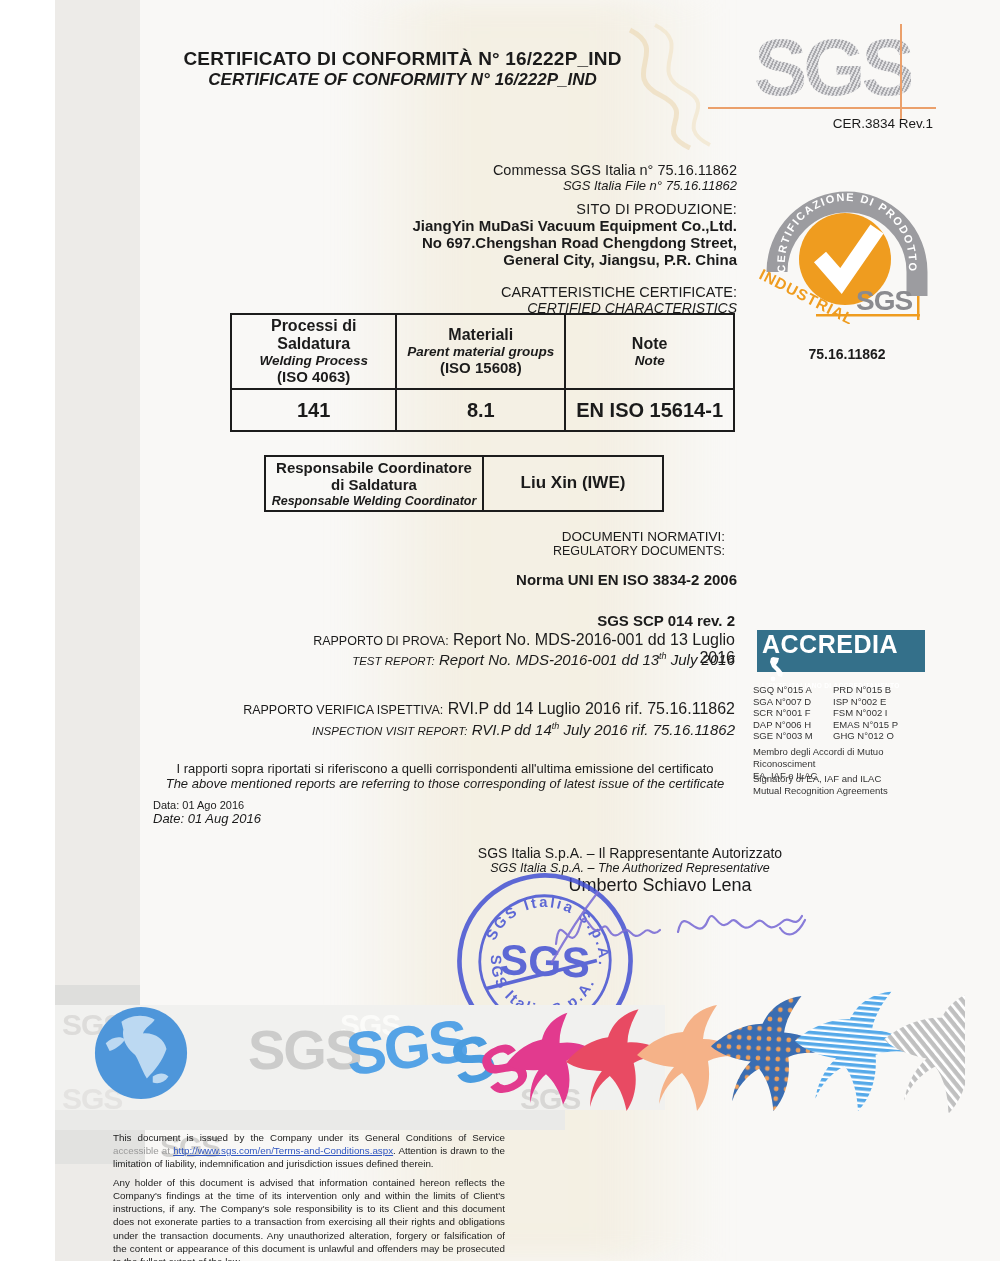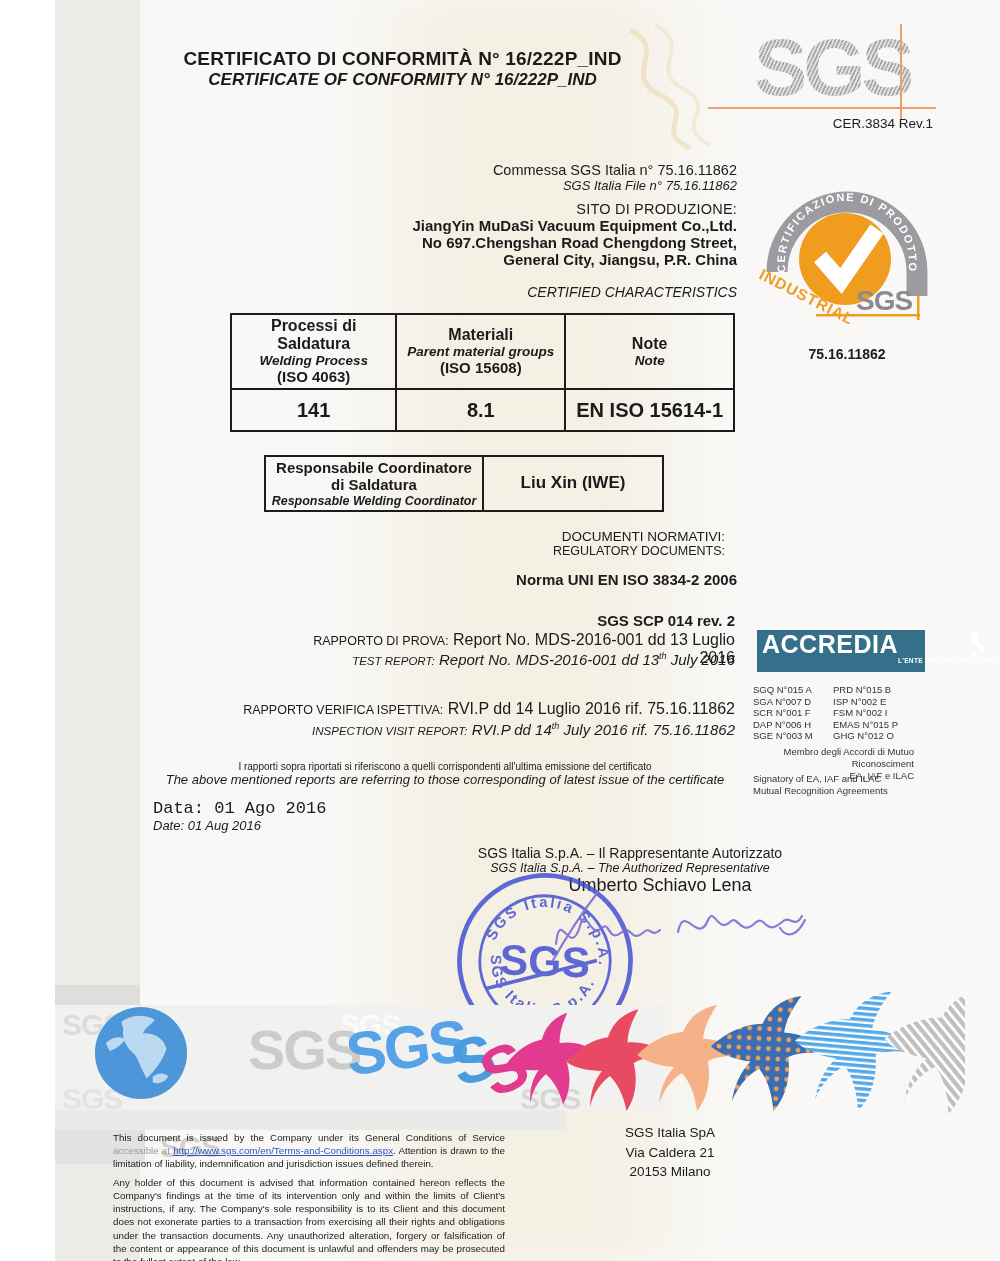--- a/index.html
+++ b/index.html
@@ -44,23 +44,23 @@
   .rep-label{font-size:12.5px;}
   .rep-value{font-size:16px;}
   .rep-label-en{font-size:11.5px;font-style:italic;}
   .rep-value-en{font-size:15px;font-style:italic;}
   sup{font-size:9px;}
   .accredia-box{background:#34708a;color:#ffffff;width:168px;height:42px;display:flex;align-items:center;padding:2px 5px;box-sizing:border-box;flex-wrap:wrap;}
   .accredia-name{font-size:25px;font-weight:bold;letter-spacing:.5px;line-height:1;}
   .accredia-tag{font-size:6.6px;font-weight:bold;letter-spacing:.3px;width:100%;}
   .codes{font-size:9.5px;line-height:1.22;color:#333;}
   .small-note{font-size:9.5px;line-height:1.25;color:#333;}
-  .note1{font-size:10px;}
+  .note1{font-size:13px;}
   .note2{font-size:13px;font-style:italic;}
-  .data1{font-size:17px;font-family:Liberation Mono, monospace;}
+  .data1{font-size:11px;}
   .data2{font-size:13px;font-style:italic;}
   .rep1{font-size:14px;}
   .rep2{font-size:12.5px;font-style:italic;}
   .rep-name{font-size:18px;}
   .legal{font-size:9.8px;line-height:1.34;text-align:justify;color:#222;}
   .legal a{color:#2f55c0;text-decoration:underline;}
   .gray-txt{color:#999;}
   .addr{font-size:13.5px;line-height:1.45;text-align:center;}
   .wm-sgs{font-size:30px;font-weight:800;letter-spacing:-1px;}
   .decor-sgs{font-weight:800;line-height:1;letter-spacing:-2px;}
@@ -111,20 +111,21 @@
       <path d="M 64 91 L 85 115 L 121 63" stroke="#ffffff" stroke-width="16" fill="none"></path>
       <text x="2" y="112" transform="rotate(27 2 112)" fill="#ef9c1f" font-size="15.5" font-weight="bold" letter-spacing="1" font-family="Liberation Sans,sans-serif">INDUSTRIAL</text>
       <text x="100" y="144" fill="#8b8b8f" font-size="28" font-weight="bold" letter-spacing="-1" font-family="Liberation Sans,sans-serif">SGS</text>
       <rect x="60" y="148" width="104" height="2.5" fill="#ef9c1f"></rect>
       <rect x="161" y="130" width="2.5" height="24" fill="#ef9c1f"></rect>
     </svg>
     <div class="badge-num" style="width:182px;margin-top:18px;">75.16.11862</div>
   </div>
 
   <div class="abs right-align" style="left:400px;top:284px;width:337px;">
+    <div class="car1">CARATTERISTICHE CERTIFICATE:</div>
     <div class="car2">CERTIFIED CHARACTERISTICS</div>
   </div>
 
   <table class="cert abs" style="left:230px;top:313px;width:505px;">
     <tbody>
         <tr style="height:66px;">
       <th style="width:165px;">
         <div class="th-title">Processi di Saldatura</div>
         <div class="th-sub">Welding Process</div>
         <div class="th-std">(ISO 4063)</div>
@@ -175,21 +176,21 @@
     <span class="rep-label-en">TEST REPORT:</span><span class="rep-value-en"><span> Report No. MDS-2016-001 dd 13</span><sup>th</sup><span> July 2016</span></span>
   </div>
 
   <div class="abs right-align" style="left:240px;top:700px;width:495px;">
     <span class="rep-label">RAPPORTO VERIFICA ISPETTIVA:</span><span class="rep-value"> RVI.P dd 14 Luglio 2016 rif. 75.16.11862</span>
   </div>
   <div class="abs right-align" style="left:240px;top:721px;width:495px;">
     <span class="rep-label-en">INSPECTION VISIT REPORT:</span><span class="rep-value-en"><span> RVI.P dd 14</span><sup>th</sup><span> July 2016 rif. 75.16.11862</span></span>
   </div>
 
-  <div class="abs accredia-box" style="left:757px;top:630px;flex-direction:column;">
+  <div class="abs accredia-box" style="left:757px;top:630px;">
     <span class="accredia-name">ACCREDIA</span>
     <svg width="22" height="25" viewBox="0 0 22 25" style="margin-left:5px;">
       <path d="M6,0 L12,1 L11,5 L9,8 L13,12 L16,16 L15,20 L11,19 L9,14 L5,10 L3,5 L4,1 Z" fill="#ffffff"></path>
       <circle cx="6" cy="22" r="2.4" fill="#ffffff"></circle>
     </svg>
     <span class="accredia-tag">L'ENTE ITALIANO DI ACCREDITAMENTO</span>
   </div>
 
   <div class="abs codes" style="left:753px;top:684px;width:88px;">
     <div>SGQ N°015 A</div>
@@ -198,21 +199,21 @@
     <div>DAP N°006 H</div>
     <div>SGE N°003 M</div>
   </div>
   <div class="abs codes" style="left:833px;top:684px;width:95px;">
     <div>PRD N°015 B</div>
     <div>ISP N°002 E</div>
     <div>FSM N°002 I</div>
     <div>EMAS N°015 P</div>
     <div>GHG N°012 O</div>
   </div>
-  <div class="abs small-note" style="left:729px;top:746px;width:185px;text-align:right;">
+  <div class="abs small-note" style="left:753px;top:746px;width:185px;">
     <div>Membro degli Accordi di Mutuo Riconosciment</div>
     <div>EA, IAF e ILAC</div>
   </div>
   <div class="abs small-note" style="left:753px;top:773px;width:185px;">
     <div>Signatory of EA, IAF and ILAC</div>
     <div>Mutual Recognition Agreements</div>
   </div>
 
   <div class="abs center" style="left:150px;top:761px;width:590px;">
     <div class="note1">I rapporti sopra riportati si riferiscono a quelli corrispondenti  all'ultima emissione del certificato</div>
@@ -303,18 +304,13 @@
     <use href="#bird" fill="url(#pgray)" transform="translate(388,4) scale(1.2) rotate(6)"></use>
   </svg>
 
   <div class="abs legal" style="left:113px;top:1131px;width:392px;">
     <span>This document is issued by the Company under its General Conditions of Service </span><span class="gray-txt">accessible at </span><a href="#">http://www.sgs.com/en/Terms-and-Conditions.aspx</a><span>.  Attention is drawn to the limitation of liability, indemnification and jurisdiction issues defined therein.</span>
   </div>
   <div class="abs legal" style="left:113px;top:1176px;width:392px;">
     <span>Any holder of this document is advised that information contained hereon reflects the Company's findings at the time of its intervention only and within the limits of Client's instructions, if any.  The Company's sole responsibility is to its Client and this document does not exonerate parties to a transaction from exercising all their rights and obligations under the transaction documents. Any unauthorized alteration, forgery or falsification of the content or appearance of this document is unlawful and offenders may be prosecuted to the fullest extent of the law.</span>
   </div>
 
-  <div class="abs addr" style="left:580px;top:1123px;width:180px;">
-    <div>SGS Italia SpA</div>
-    <div>Via Caldera 21</div>
-    <div>20153 Milano</div>
-  </div>
 </div>
 
 </body></html>

